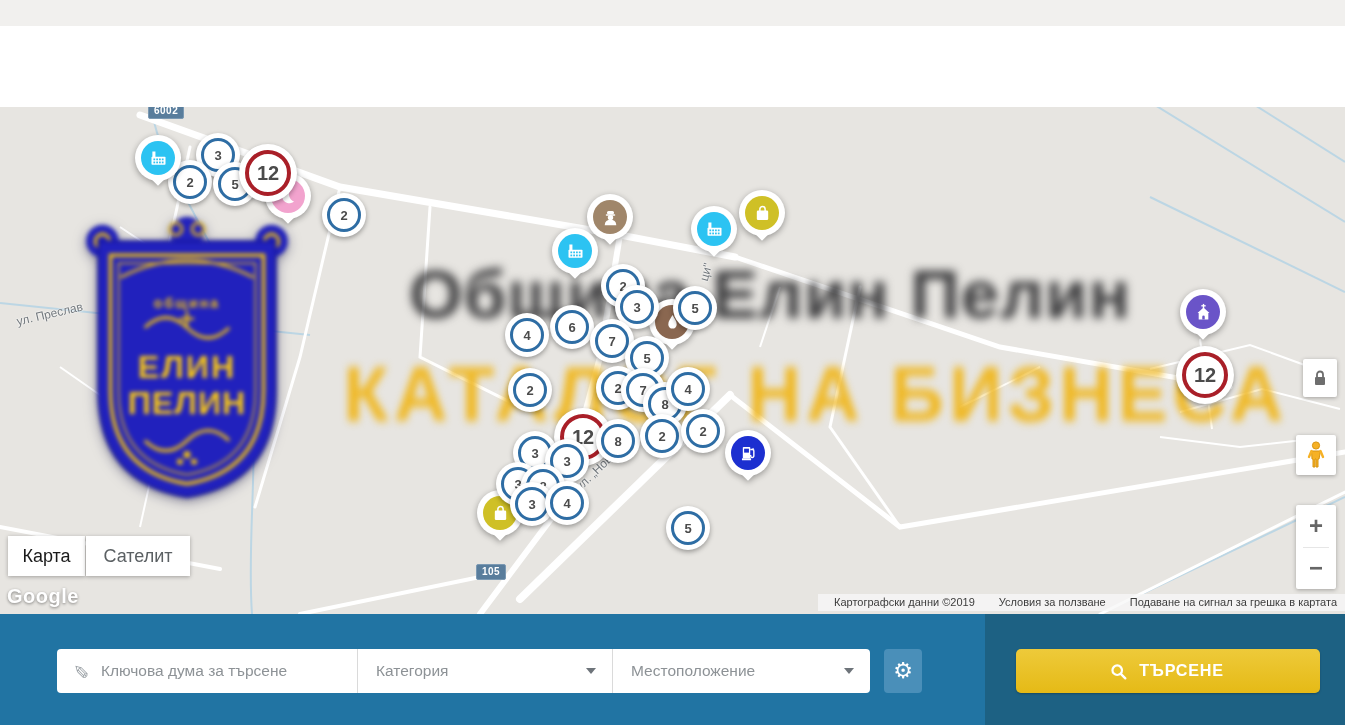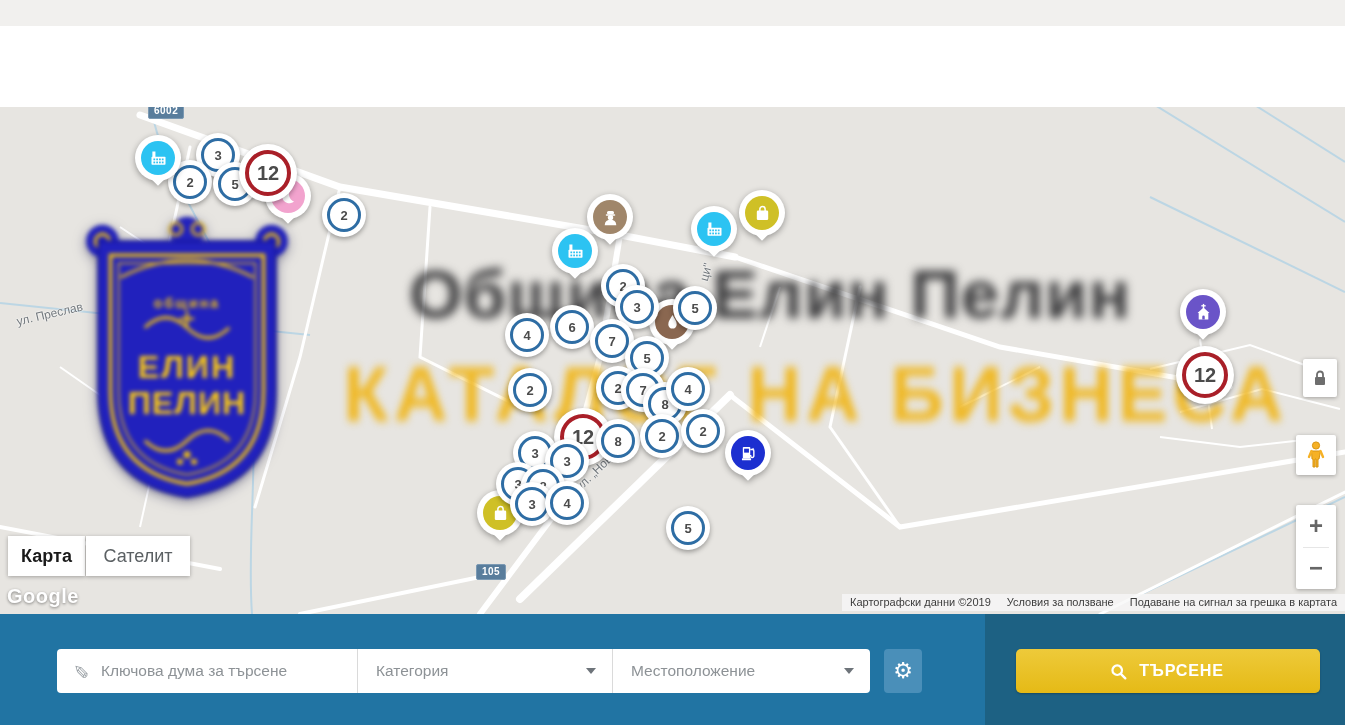--- a/index.html
+++ b/index.html
@@ -36,25 +36,25 @@
 
   
   #wm-crest { position:absolute; left:84px; top:108px; width:206px; height:292px; filter:blur(2.2px) drop-shadow(0 3px 6px rgba(10,10,60,.5)); }
   .wm-line { position:absolute; left:330px; width:880px; text-align:center; white-space:nowrap; font-weight:bold; }
   #wm-line1 { top:148px; font-size:69px; color:#39393b; filter:blur(5px); letter-spacing:1px; }
   #wm-line2 { top:243px; font-size:77px; color:#efb928; filter:blur(4px); letter-spacing:5px; transform:scaleX(.97); }
 
   
   #maptype { position:absolute; left:8px; top:429px; display:flex; gap:1px; }
   .mt-box { height:40px; background:#fff; box-shadow:0 1px 4px rgba(0,0,0,.3); display:flex; align-items:center; justify-content:center; font-size:18px; cursor:pointer; }
-  #mt-map { width:77px; color:#1a1a1a; font-weight:bold; }
+  #mt-map { width:77px; color:#1a1a1a; font-weight:normal; }
   #mt-sat { width:104px; color:#5b6063; }
   #google-logo { position:absolute; left:7px; top:478px; font-size:20px; font-weight:bold; color:#fff; letter-spacing:.5px; text-shadow:0 1px 3px rgba(0,0,0,.45); }
   #attribution { position:absolute; right:0; bottom:3px; display:flex; gap:16px; align-items:center; background:rgba(247,247,247,.78); padding:2px 8px 3px; font-size:11px; color:#3c3c3c; }
-  #attribution span { white-space:nowrap; }
+  #attribution span { white-space:nowrap;margin-left:8px; }
   #attribution .link { cursor:pointer; }
   .ctl-white { position:absolute; background:#fff; box-shadow:0 1px 4px rgba(0,0,0,.3); border-radius:2px; display:flex; align-items:center; justify-content:center; cursor:pointer; }
   #lock-btn { left:1303px; top:252px; width:34px; height:38px; }
   #pegman { left:1296px; top:328px; width:40px; height:40px; }
   #zoomctl { position:absolute; left:1296px; top:398px; width:40px; height:84px; background:#fff; box-shadow:0 1px 4px rgba(0,0,0,.3); border-radius:2px; display:flex; flex-direction:column; }
   .zoom-btn { flex:1; display:flex; align-items:center; justify-content:center; font-size:24px; font-weight:bold; color:#666; cursor:pointer; }
   #zoom-divider { height:1px; margin:0 7px; background:#e6e6e6; }
 
   
   #bottombar { position:absolute; left:0; top:614px; width:1345px; height:111px; background:#2174a3; }

